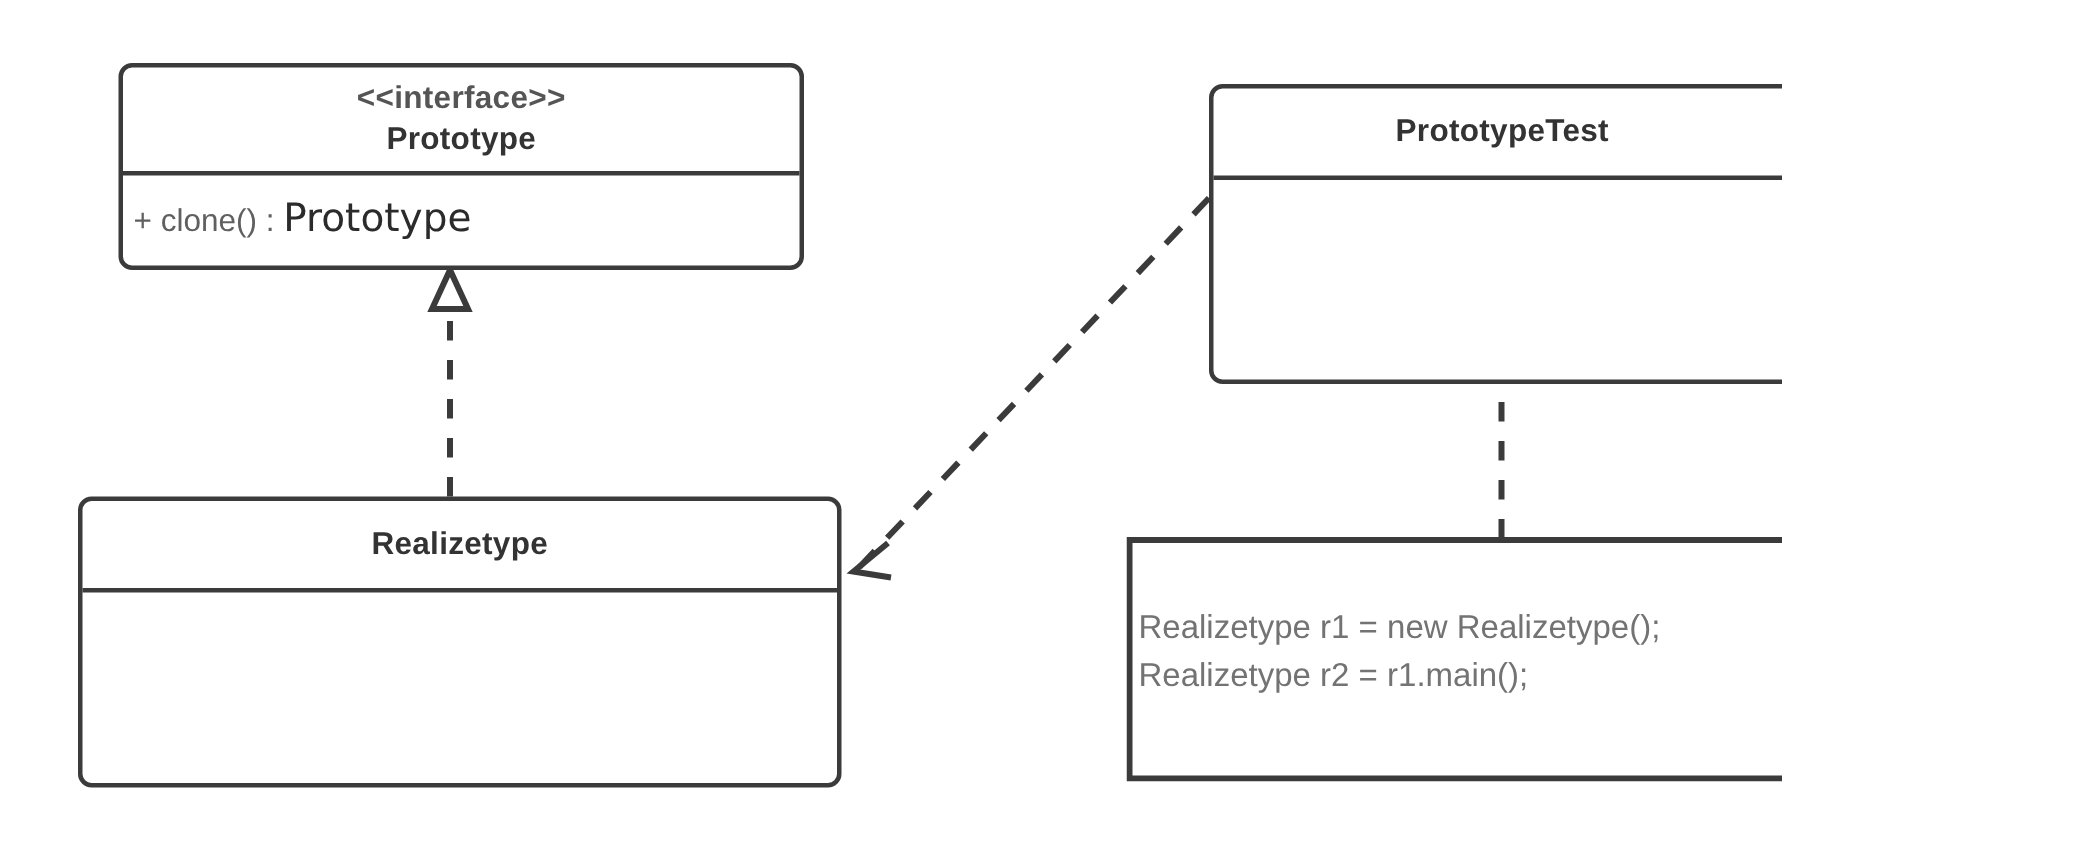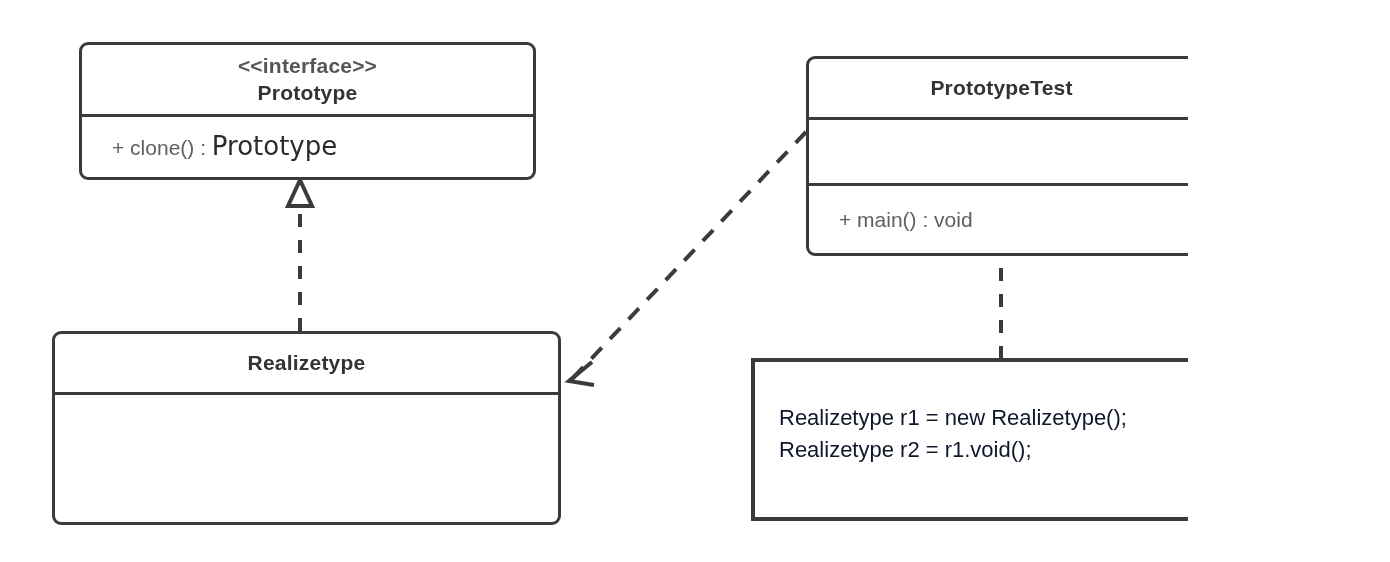--- a/index.html
+++ b/index.html
@@ -59,42 +59,42 @@
     text-align: center;
     font-weight: bold;
     font-size: 21px;
     color: #555555;
     line-height: 1.26;
     letter-spacing: 0.2px;
   }
   .cls-member {
     font-size: 21px;
     color: #606060;
-    padding-left: 30px;
+    padding-left: 7px;
     line-height: 1.3;
     white-space: nowrap;
   }
   .member-type-big {
     font-family: "DejaVu Sans", sans-serif;
     font-size: 26px;
     color: #2b2b2b;
   }
 
   
   .uml-note {
     position: absolute;
     box-sizing: border-box;
     background: #ffffff;
   }
   .note-text {
     position: absolute;
-    left: 28px;
+    left: 8px;
     top: 44px;
     font-size: 22px;
-    color: #0f172a;
+    color: #737373;
     line-height: 1.44;
     white-space: pre;
   }
 </style>
 </head>
 <body>
 
 <div id="canvas">
 
   <svg class="layer" viewBox="0 0 1390 562">
@@ -129,27 +129,24 @@
       <div class="cls-title">Realizetype</div>
     </div>
     <div class="compartment" style="height:66px;"></div>
   </div>
 
   <div class="uml-class" id="box-prototypetest" style="left:806px; top:56px; width:391px; height:200px;">
     <div class="compartment" style="height:58px;">
       <div class="cls-title">PrototypeTest</div>
     </div>
     <div class="compartment" style="height:66px;"></div>
-    <div class="compartment" style="height:70px;">
-      <div class="cls-member">+ main() : void</div>
-    </div>
   </div>
 
   <div class="uml-note" id="box-note" style="left:751px; top:358px; width:586px; height:163px;">
     <svg width="586" height="163" viewBox="0 0 586 163" style="position:absolute;left:0;top:0;">
       <path d="M 2,2 L 554,2 L 584,32 L 584,161 L 2,161 Z" fill="#ffffff" stroke="#3b3b3b" stroke-width="4" stroke-linejoin="miter"></path>
       <path d="M 554,2 L 554,32 L 584,32" fill="none" stroke="#3b3b3b" stroke-width="4" stroke-linejoin="miter"></path>
     </svg>
     <div class="note-text">Realizetype r1 = new Realizetype();</div>
-    <div class="note-text" style="top:76px;">Realizetype r2 = r1.void();</div>
+    <div class="note-text" style="top:76px;">Realizetype r2 = r1.main();</div>
   </div>
 
 </div>
 
 </body></html>

